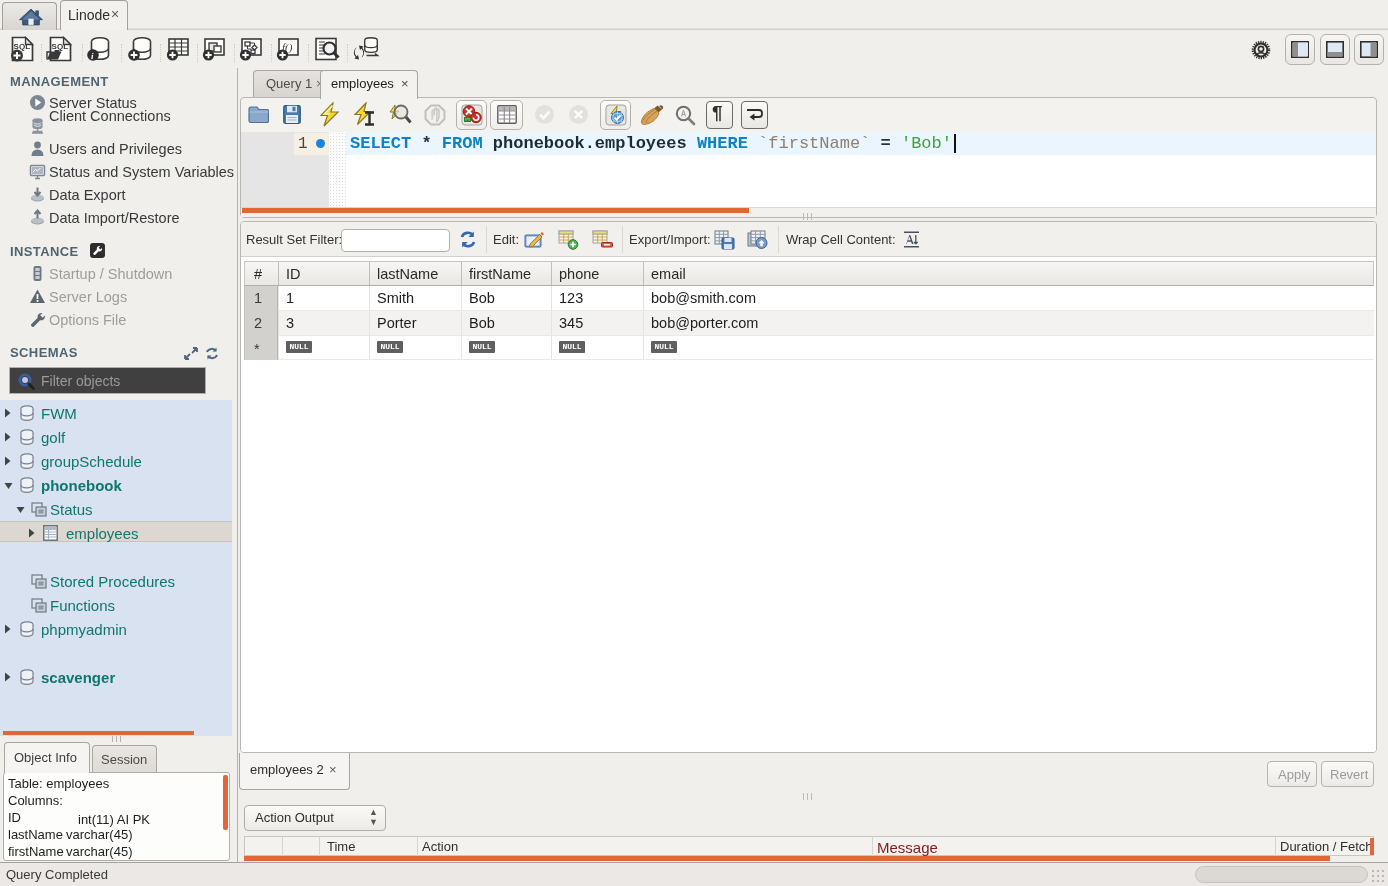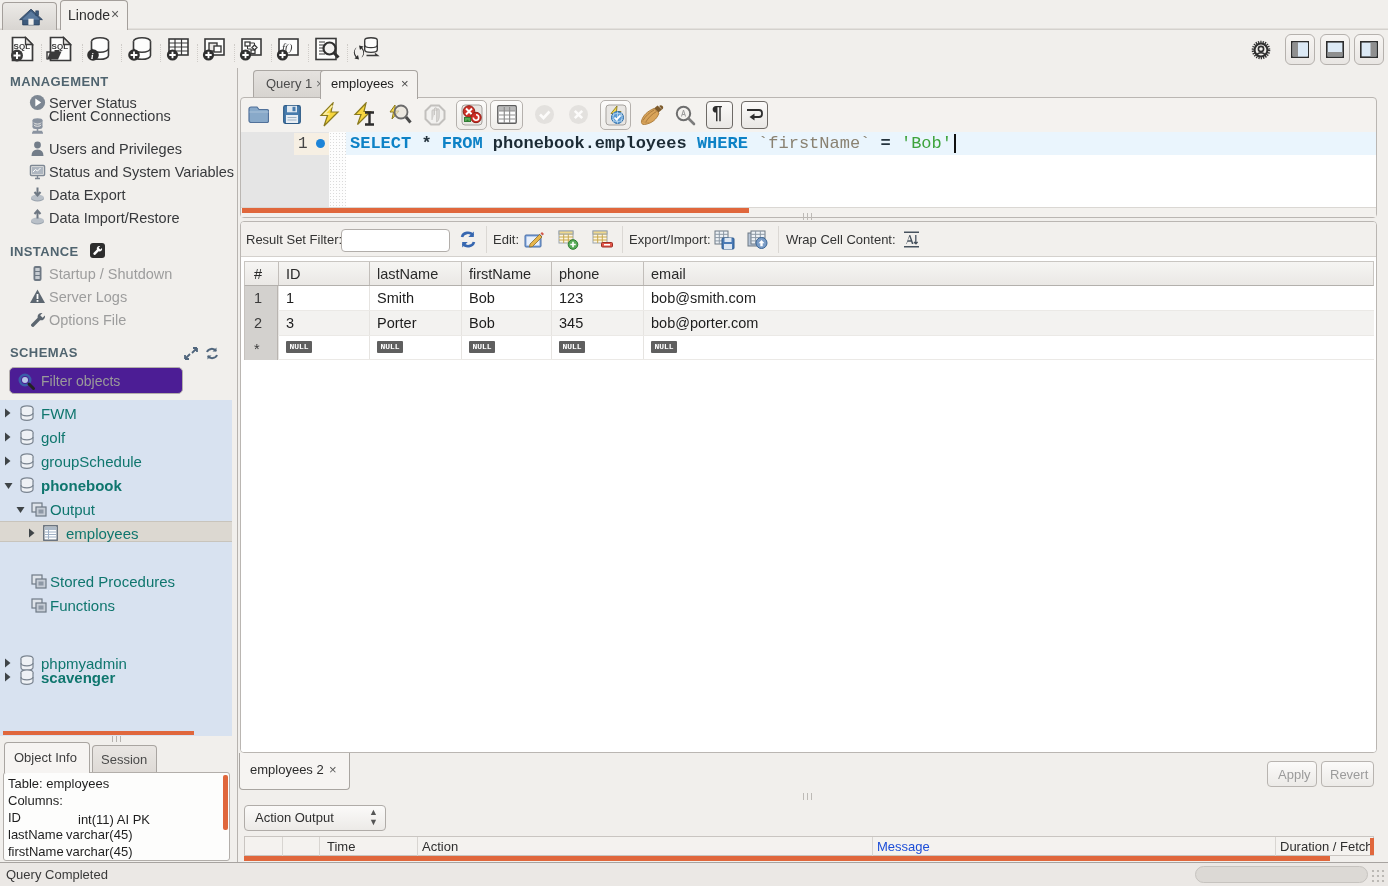--- a/index.html
+++ b/index.html
@@ -263,21 +263,21 @@
         <path d="M1 12 L6 7 M1 12 v-4 M1 12 h4 M13 1 L8 6 M13 1 v4 M13 1 H9" stroke="#51667d" stroke-width="1.8" fill="none"></path>
       </svg>
   </div>
   <div style="position:absolute;left:205px;top:278px;">
     <svg width="14" height="13" viewBox="0 0 14 13">
         <path d="M2 5 a5 4.5 0 0 1 9-1 M12 8 a5 4.5 0 0 1-9 1" stroke="#51667d" stroke-width="2" fill="none"></path>
         <path d="M11.5 0.5 v4 h-4 Z" fill="#51667d"></path>
         <path d="M2.5 12.5 v-4 h4 Z" fill="#51667d"></path>
       </svg>
   </div>
-  <div style="position:absolute;left:9px;top:299px;width:174px;height:27px;background:#4c1d95;border:1px solid #b2aeaa;border-radius:5px;">
+  <div style="position:absolute;left:9px;top:299px;width:197px;height:27px;background:#404040;border:1px solid #b2aeaa;border-radius:0;">
     <svg style="position:absolute;left:7px;top:4px;" width="19" height="19" viewBox="0 0 19 19">
         <circle cx="8" cy="8" r="5.2" fill="none" stroke="#3a5da8" stroke-width="2.6"></circle>
         <circle cx="8" cy="8" r="3" fill="#b8c6e8"></circle>
         <path d="M12 12 L16.5 16.5" stroke="#222" stroke-width="3" stroke-linecap="round"></path>
       </svg>
     <span style="position:absolute;left:31px;top:5px;font-size:14px;color:#9a9a9a;">Filter objects</span>
   </div>
   <div id="tree">
     <div id="selrow" style="top:121px;"></div>
     <div class="trow" style="top:2px;">
@@ -326,21 +326,21 @@
       </div>
     <div class="trow" style="top:98px;">
         <svg style="position:absolute;left:16px;top:8px;" width="9" height="8" viewBox="0 0 9 8">
           <path d="M0.5 1 h8 L4.5 7 Z" fill="#3f4447"></path>
         </svg>
         <svg style="position:absolute;left:31px;top:4px;" width="16" height="15" viewBox="0 0 16 15">
           <rect x="1" y="1" width="10" height="9" fill="#dfe4ea" stroke="#6f7a86" stroke-width="1.2"></rect>
           <rect x="5" y="5" width="10" height="9" fill="#c6cdd6" stroke="#6f7a86" stroke-width="1.2"></rect>
           <rect x="7.5" y="7.5" width="5" height="4" fill="#8d98a5"></rect>
         </svg>
-        <span class="lbl" style="left:50px;font-weight:normal;">Output</span>
+        <span class="lbl" style="left:50px;font-weight:normal;">Status</span>
       </div>
     <div class="trow" style="top:122px;">
         <svg style="position:absolute;left:28px;top:6px;" width="7" height="10" viewBox="0 0 7 10">
           <path d="M1 0.5 v9 L6.5 5 Z" fill="#3f4447"></path>
         </svg>
         <svg style="position:absolute;left:43px;top:3px;" width="15" height="16" viewBox="0 0 15 16">
           <rect x="0.8" y="0.8" width="13.4" height="14.4" fill="#fff" stroke="#5f6a76" stroke-width="1.4"></rect>
           <rect x="2" y="2" width="11" height="3" fill="#aebac7"></rect>
           <path d="M2 7 h11 M2 9.5 h11 M2 12 h11 M5.5 5 v9" stroke="#9fb0c4" stroke-width="1"></path>
         </svg>
@@ -355,21 +355,21 @@
         <span class="lbl" style="left:50px;font-weight:normal;">Stored Procedures</span>
       </div>
     <div class="trow" style="top:194px;">
         <svg style="position:absolute;left:31px;top:4px;" width="16" height="15" viewBox="0 0 16 15">
           <rect x="1" y="1" width="10" height="9" fill="#dfe4ea" stroke="#6f7a86" stroke-width="1.2"></rect>
           <rect x="5" y="5" width="10" height="9" fill="#c6cdd6" stroke="#6f7a86" stroke-width="1.2"></rect>
           <rect x="7.5" y="7.5" width="5" height="4" fill="#8d98a5"></rect>
         </svg>
         <span class="lbl" style="left:50px;font-weight:normal;">Functions</span>
       </div>
-    <div class="trow" style="top:218px;margin-top:34px;">
+    <div class="trow" style="top:218px;">
         <svg style="position:absolute;left:4px;top:6px;" width="7" height="10" viewBox="0 0 7 10">
           <path d="M1 0.5 v9 L6.5 5 Z" fill="#3f4447"></path>
         </svg>
         <svg style="position:absolute;left:19px;top:3px;" width="16" height="17" viewBox="0 0 16 17">
           <ellipse cx="8" cy="3.6" rx="6" ry="2.8" fill="#eef1f5" stroke="#7a8490" stroke-width="1.2"></ellipse>
           <path d="M2 3.6 v9 a6 2.8 0 0 0 12 0 v-9" fill="#eef1f5" stroke="#7a8490" stroke-width="1.2"></path>
           <path d="M2 8.1 a6 2.8 0 0 0 12 0" fill="none" stroke="#7a8490" stroke-width="1.2"></path>
         </svg>
         <span class="lbl" style="left:41px;font-weight:normal;">phpmyadmin</span>
       </div>
@@ -640,21 +640,21 @@
         <span style="position:absolute;left:8px;top:0;width:1px;height:7px;background:#bdbab6;"></span>
       </div>
     <div style="position:absolute;left:7px;top:13px;width:142px;height:26px;background:linear-gradient(#fbfaf9,#eceae7);border:1px solid #b0aca8;border-radius:4px;">
       <span style="position:absolute;left:10px;top:4px;font-size:13px;color:#2e2e2e;">Action Output</span>
       <span style="position:absolute;right:7px;top:1px;font-size:9px;color:#555;">▲</span>
       <span style="position:absolute;right:7px;top:11px;font-size:9px;color:#555;">▼</span>
     </div>
     <div style="position:absolute;left:7px;top:44px;width:1130px;height:20px;background:#f4f2ef;border:1px solid #c9c5c1;">
       <span style="position:absolute;left:82px;top:2px;font-size:13px;color:#2e2e2e;">Time</span>
       <span style="position:absolute;left:177px;top:2px;font-size:13px;color:#2e2e2e;">Action</span>
-      <span style="position:absolute;left:632px;top:2px;font-size:13px;color:#1d4ed8;">Message</span>
+      <span style="position:absolute;left:632px;top:2px;font-size:15px;color:#7f1d1d;">Message</span>
       <span style="position:absolute;left:1035px;top:2px;font-size:13px;color:#2e2e2e;white-space:nowrap;">Duration / Fetch</span>
       <span style="position:absolute;left:37px;top:0;width:1px;height:20px;background:#d8d5d1;"></span>
       <span style="position:absolute;left:74px;top:0;width:1px;height:20px;background:#d8d5d1;"></span>
       <span style="position:absolute;left:172px;top:0;width:1px;height:20px;background:#d8d5d1;"></span>
       <span style="position:absolute;left:627px;top:0;width:1px;height:20px;background:#d8d5d1;"></span>
       <span style="position:absolute;left:1030px;top:0;width:1px;height:20px;background:#d8d5d1;"></span>
     </div>
     <div style="position:absolute;left:7px;top:64px;width:1086px;height:5px;background:#e0673c;"></div>
       <div style="position:absolute;left:1133px;top:46px;width:4px;height:17px;background:#e0673c;"></div>
   </div>

